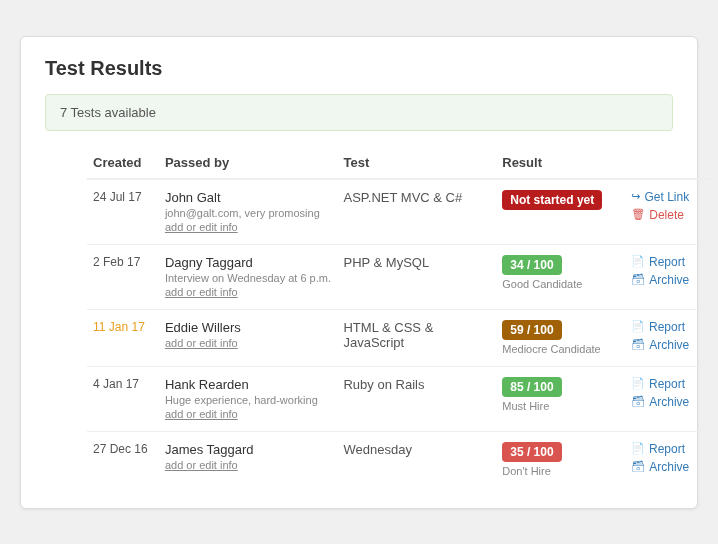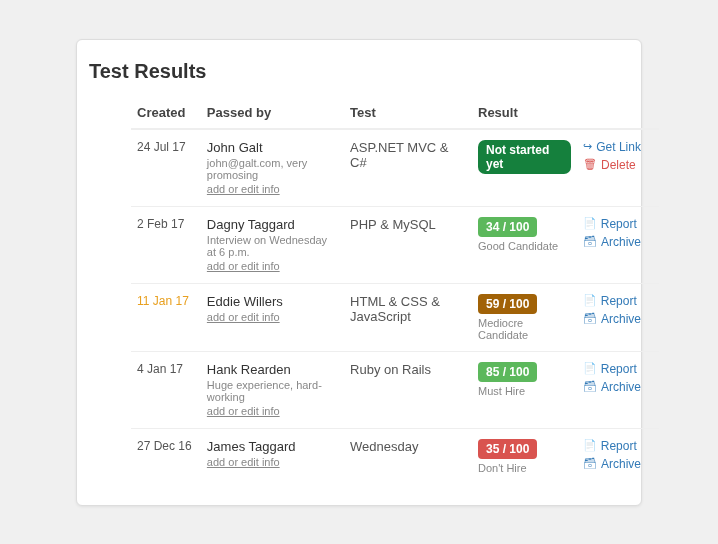--- a/index.html
+++ b/index.html
@@ -9,22 +9,22 @@
       display: flex;
       justify-content: center;
       align-items: center;
       min-height: 544px;
       width: 718px;
     }
     .card {
       background: #fff;
       border: 1px solid #ddd;
       border-radius: 6px;
-      width: 566px;
-      padding: 20px 24px 20px 12px;
+      width: 678px;
+      padding: 20px 24px 20px 24px;
       box-shadow: 0 1px 3px rgba(0,0,0,0.07);
     }
     .card-header {
       display: flex;
       justify-content: space-between;
       align-items: center;
       margin-bottom: 14px;
     }
     .card-title {
       font-size: 20px;
@@ -111,23 +111,22 @@
     }
     .badge {
       display: inline-block;
       border-radius: 4px;
       padding: 3px 8px;
       font-size: 12px;
       font-weight: bold;
       color: #fff;
     }
     .badge-not-started {
-      background: #15803d;
+      background: #b91c1c;
       color: #fff;
-      border-radius: 7px;
     }
     .badge-green { background: #5cb85c; }
     .badge-orange { background: #a16207; }
     .badge-red { background: #d9534f; }
     .result-label {
       font-size: 11px;
       color: #888;
       margin-top: 3px;
     }
     .actions-cell {
@@ -150,20 +149,21 @@
       font-size: 11px;
     }
   </style>
 </head>
 <body>
 
 <div class="card">
   <div class="card-header">
     <span class="card-title">Test Results</span>
   </div>
+  <div class="tests-available">7 Tests available</div>
   <table>
     <thead>
       <tr>
         <th>Created</th>
         <th>Passed by</th>
         <th>Test</th>
         <th>Result</th>
         <th></th>
       </tr>
     </thead>

